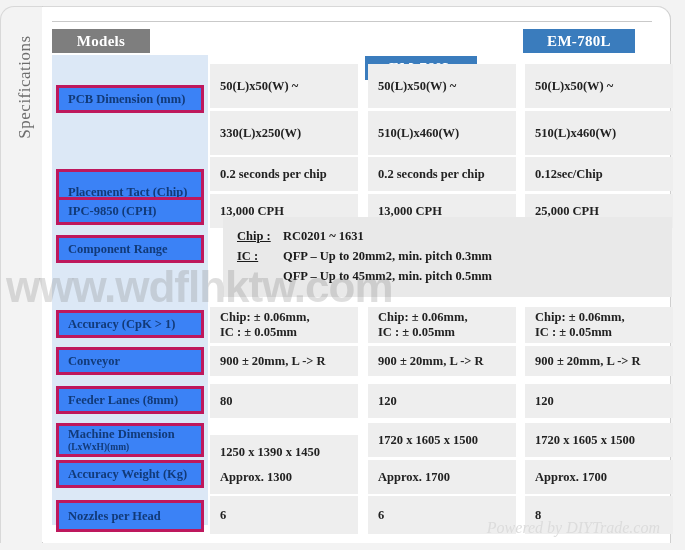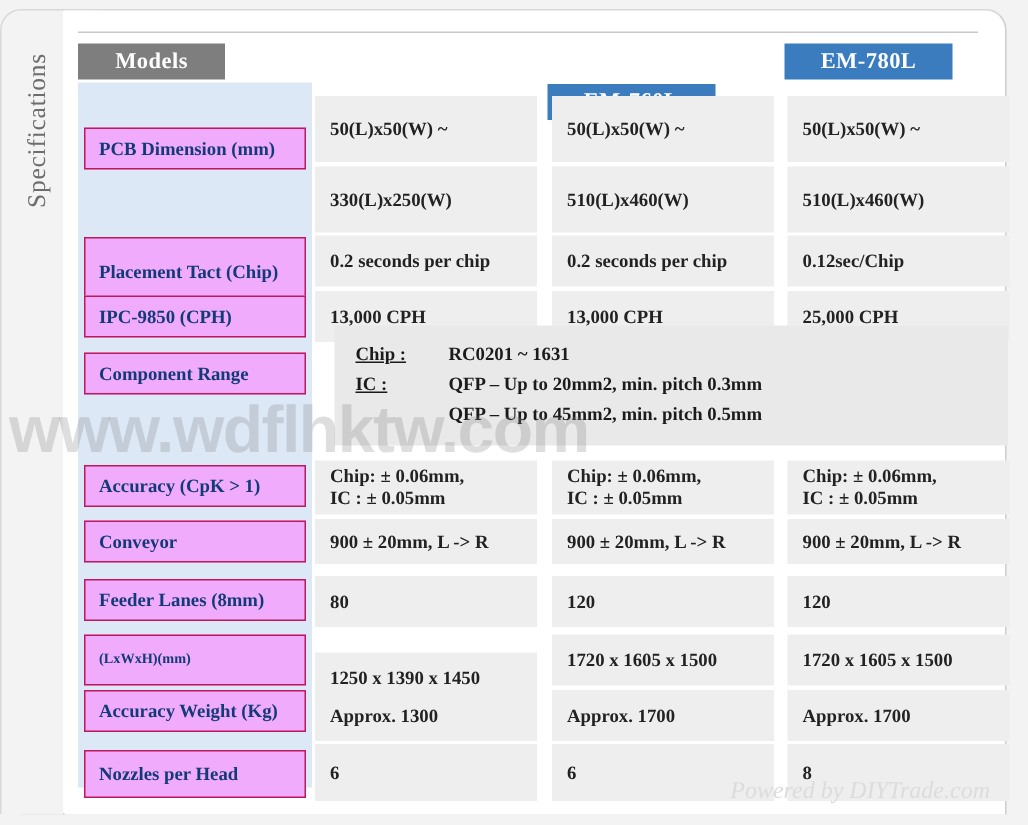--- a/index.html
+++ b/index.html
@@ -122,22 +122,22 @@
   }
   #badge-m0 { left: 165px; top: 22px; }
   #badge-m1 { left: 322px; top: 22px; margin-top: 27px; }
   #badge-m2 { left: 480px; top: 22px; }
 
   
   .row-label {
     position: absolute;
     left: 13px;
     width: 148px;
-    background: #f0abfc;
-    border: 1px solid #be185d;
+    background: #3b82f6;
+    border: 3px solid #be185d;
     box-sizing: border-box;
     color: #123a78;
     font-family: "Liberation Serif", serif;
     font-weight: bold;
     font-size: 12.5px;
     padding: 0 0 0 9px;
     display: flex;
     flex-direction: column;
     justify-content: center;
   }
@@ -180,21 +180,20 @@
     padding: 9px 0 0 14px;
     box-sizing: border-box;
     font-family: "Liberation Serif", serif;
     font-weight: bold;
     font-size: 12.5px;
     color: #1b1b1b;
   }
   .range-line {
     display: flex;
     line-height: 20px;
-    gap: 16px;
   }
   .range-key {
     width: 46px;
     flex: 0 0 46px;
     text-decoration: underline;
   }
   .range-key.blank { text-decoration: none; }
   .range-val { flex: 1; }
 
   
@@ -259,21 +258,21 @@
     <div id="rows-host">
         <div class="row-label" style="top: 78px; height: 28px;">
           <span>PCB Dimension (mm)</span>
         </div>
         <div class="cell c0" style="top: 57px; height: 44px;">50(L)x50(W) ~</div>
         <div class="cell c0" style="top: 104px; height: 44px;">330(L)x250(W)</div>
         <div class="cell c1" style="top: 57px; height: 44px;">50(L)x50(W) ~</div>
         <div class="cell c1" style="top: 104px; height: 44px;">510(L)x460(W)</div>
         <div class="cell c2" style="top: 57px; height: 44px;">50(L)x50(W) ~</div>
         <div class="cell c2" style="top: 104px; height: 44px;">510(L)x460(W)</div>
-        <div class="row-label" style="top: 151px; height: 46px;">
+        <div class="row-label" style="top: 162px; height: 46px;">
           <span>Placement Tact (Chip)</span>
         </div>
         <div class="cell c0" style="top: 150px; height: 34px;">0.2 seconds per chip</div>
         <div class="cell c1" style="top: 150px; height: 34px;">0.2 seconds per chip</div>
         <div class="cell c2" style="top: 150px; height: 34px;">0.12sec/Chip</div>
         <div class="row-label" style="top: 190px; height: 28px;">
           <span>IPC-9850 (CPH)</span>
         </div>
         <div class="cell c0" style="top: 187px; height: 34px;">13,000 CPH</div>
         <div class="cell c1" style="top: 187px; height: 34px;">13,000 CPH</div>
@@ -296,20 +295,21 @@
         <div class="cell c0" style="top: 339px; height: 30px;">900 ± 20mm, L -&gt; R</div>
         <div class="cell c1" style="top: 339px; height: 30px;">900 ± 20mm, L -&gt; R</div>
         <div class="cell c2" style="top: 339px; height: 30px;">900 ± 20mm, L -&gt; R</div>
         <div class="row-label" style="top: 379px; height: 28px;">
           <span>Feeder Lanes (8mm)</span>
         </div>
         <div class="cell c0" style="top: 377px; height: 34px;">80</div>
         <div class="cell c1" style="top: 377px; height: 34px;">120</div>
         <div class="cell c2" style="top: 377px; height: 34px;">120</div>
         <div class="row-label" style="top: 416px; height: 34px;">
+          <span>Machine Dimension</span>
           <span class="sub">(LxWxH)(mm)</span>
         </div>
         <div class="cell c0" style="top: 428px; height: 34px;">1250 x 1390 x 1450</div>
         <div class="cell c1" style="top: 416px; height: 34px;">1720 x 1605 x 1500</div>
         <div class="cell c2" style="top: 416px; height: 34px;">1720 x 1605 x 1500</div>
         <div class="row-label" style="top: 453px; height: 28px;">
           <span>Accuracy Weight (Kg)</span>
         </div>
         <div class="cell c0" style="top: 453px; height: 34px;">Approx. 1300</div>
         <div class="cell c1" style="top: 453px; height: 34px;">Approx. 1700</div>

